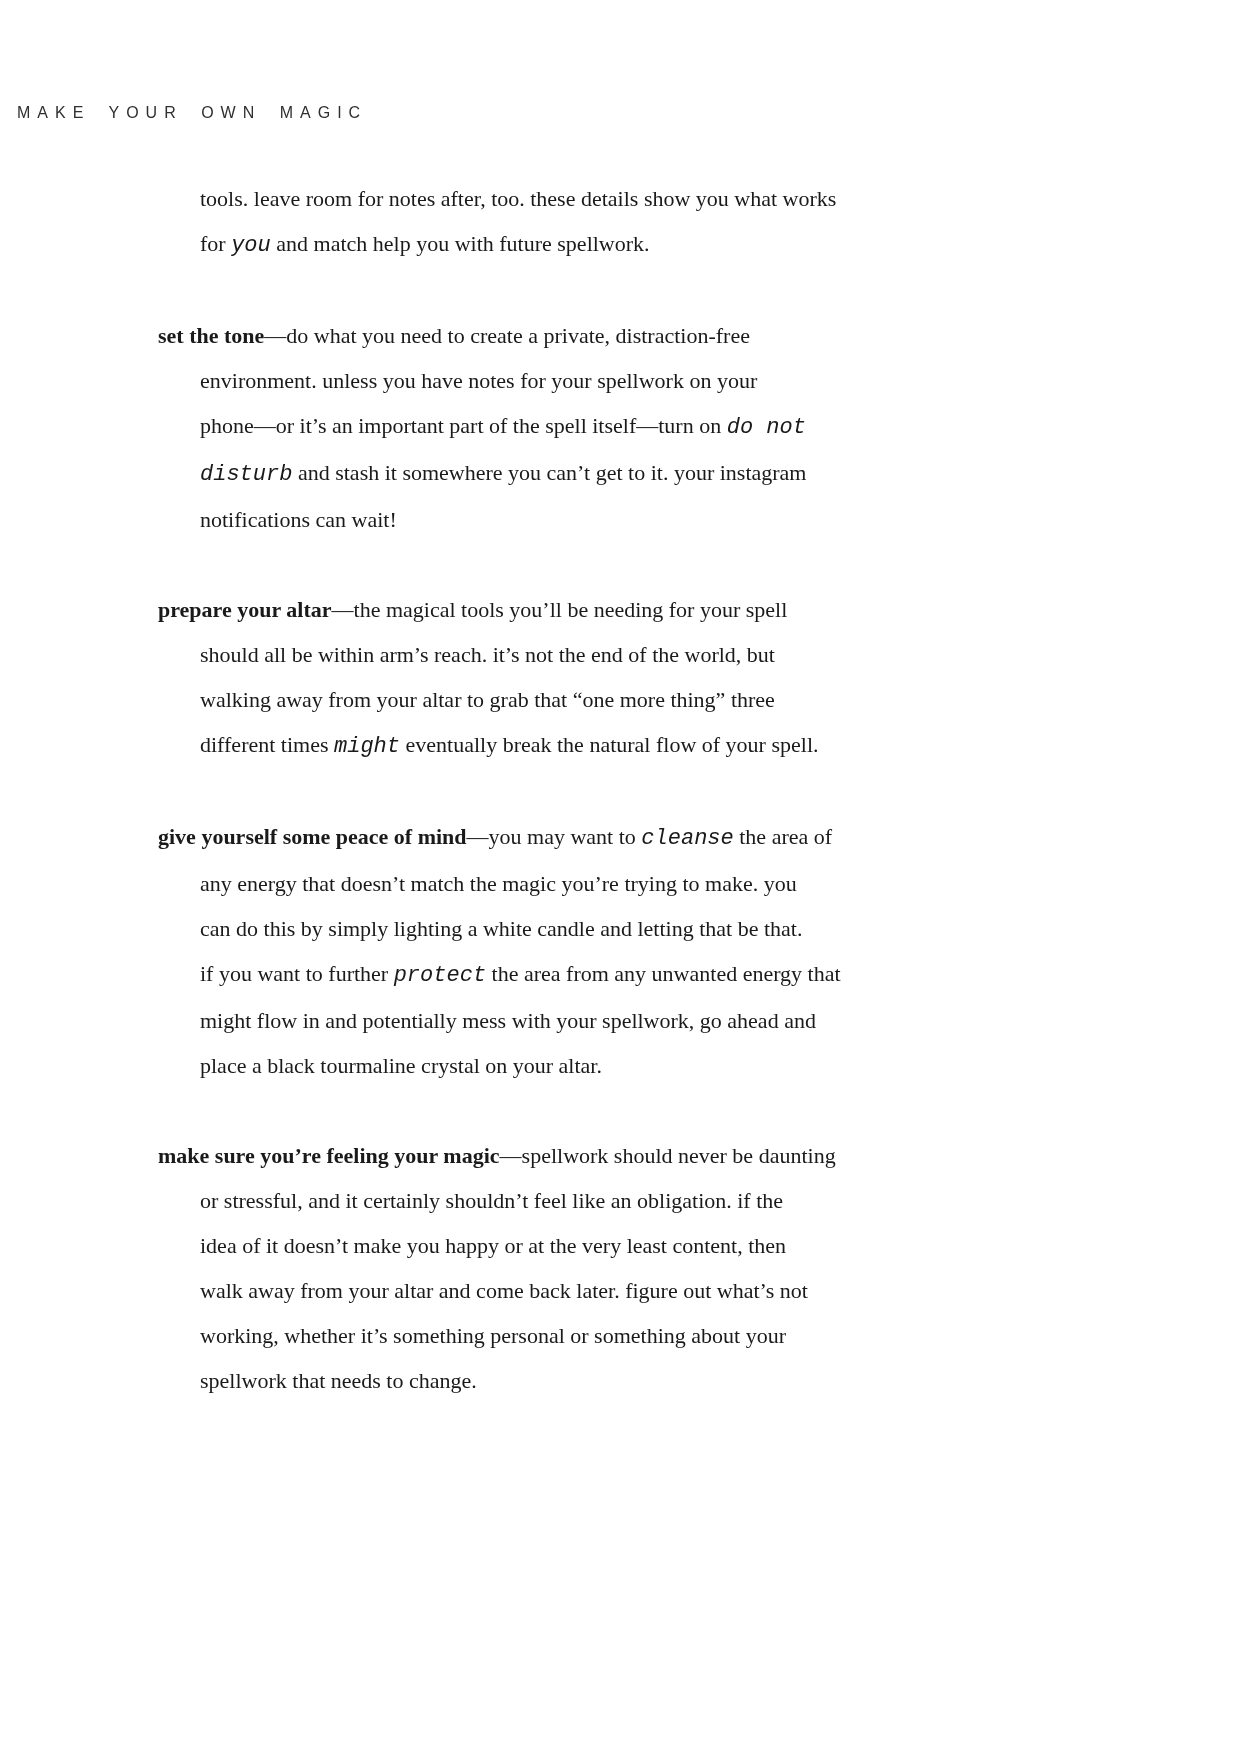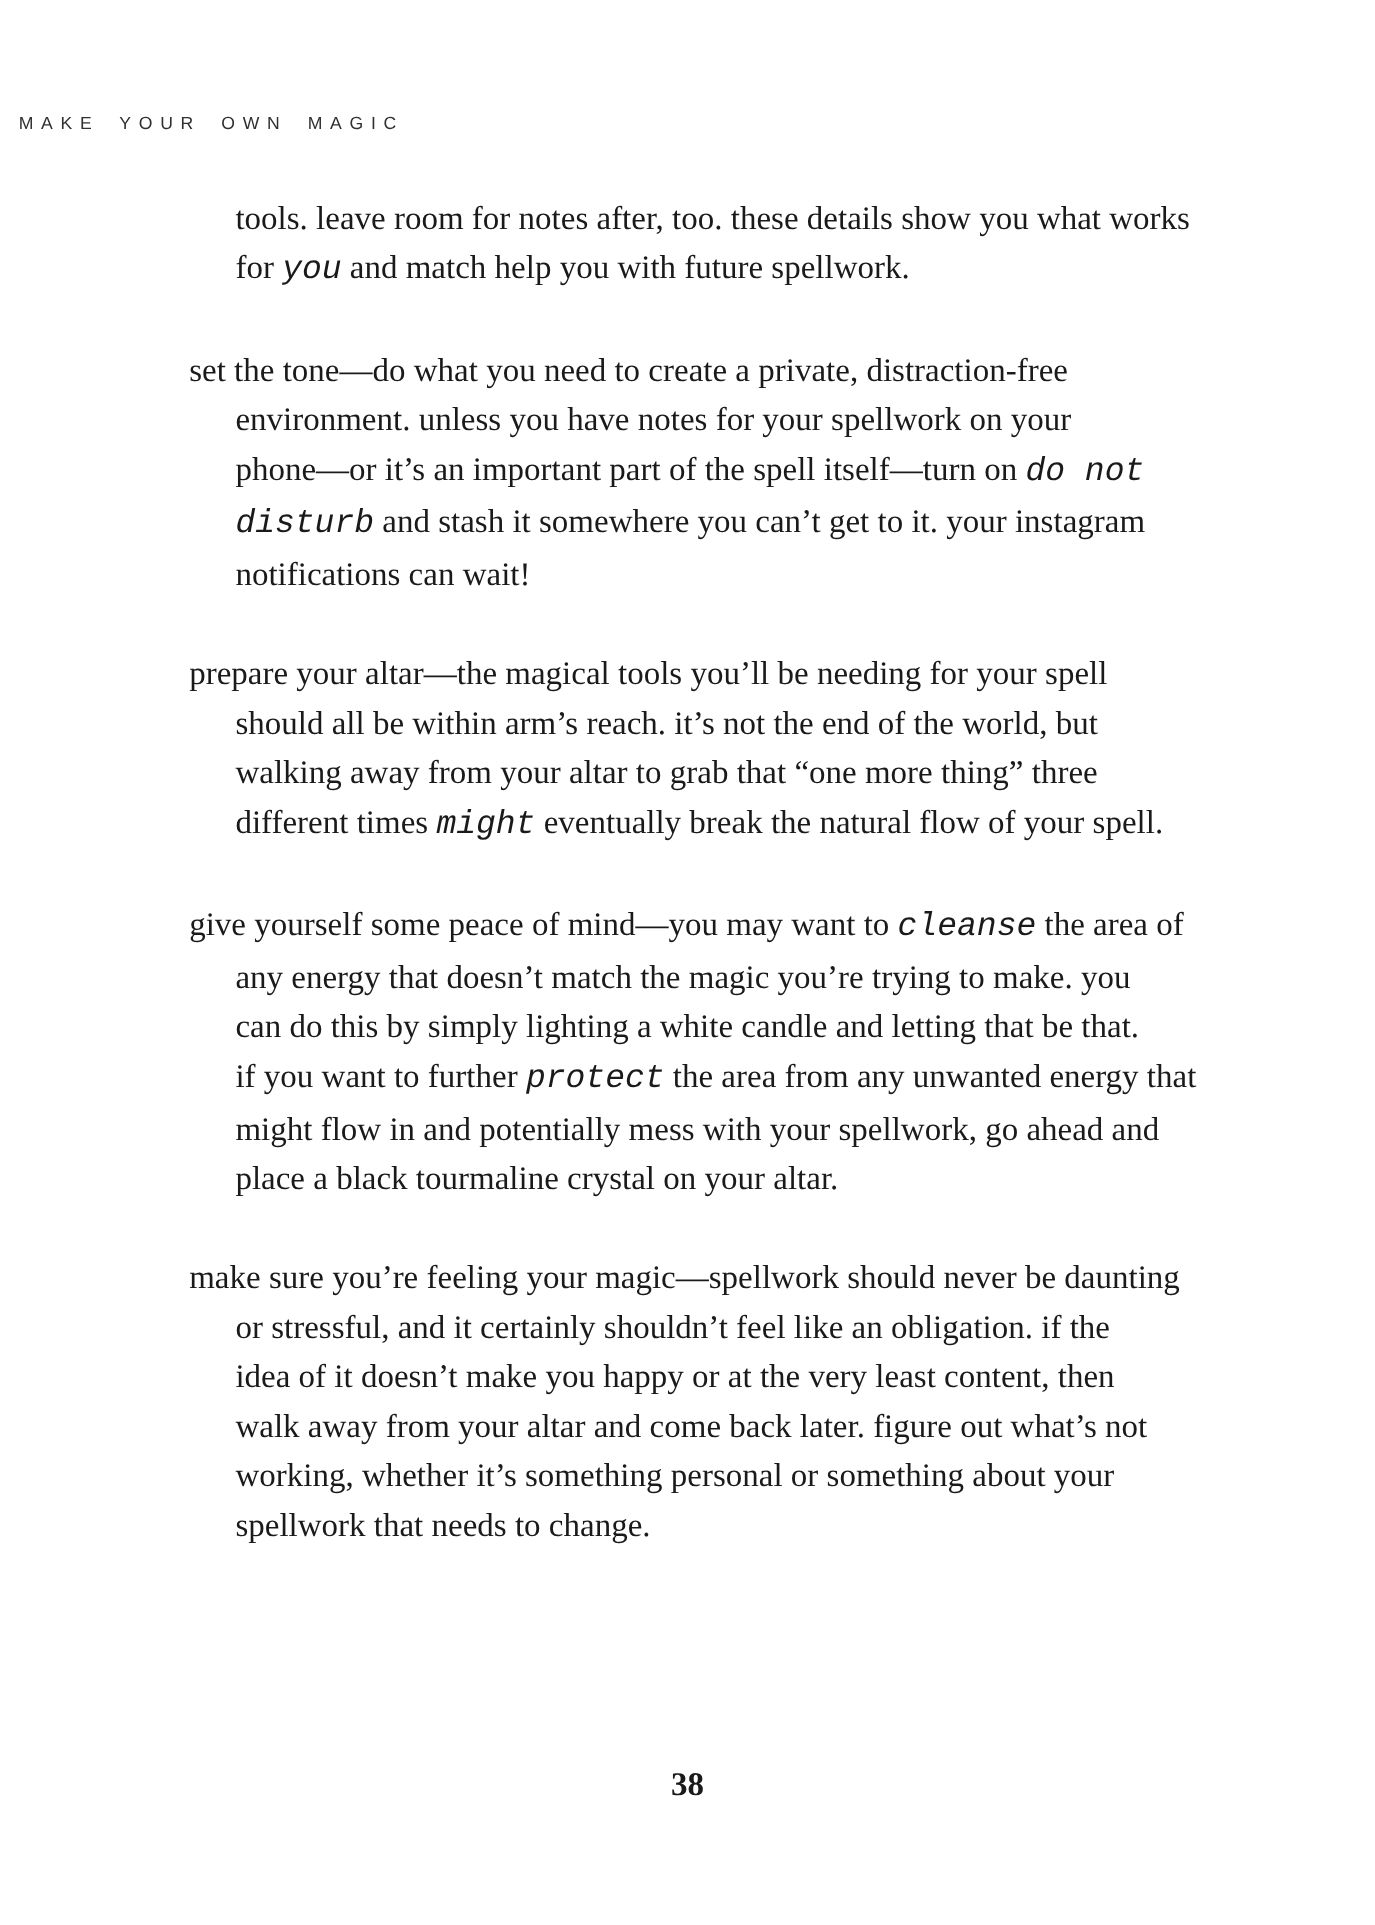--- a/index.html
+++ b/index.html
@@ -26,36 +26,36 @@
     font-size: 16px;
     font-weight: 400;
     letter-spacing: 7px;
     word-spacing: 7px;
     color: #2f2f2f;
     text-transform: uppercase;
   }
   .body-text {
     position: absolute;
     top: 176px;
-    left: 172px;
+    left: 158px;
     width: 1010px;
     color: #1a1a1a;
-    font-size: 30px;
+    font-size: 22px;
     line-height: 45px;
   }
   .para {
     margin: 0 0 45px 0;
     padding-left: 42px;
     text-indent: -42px;
     white-space: nowrap;
   }
   .para.continuation {
     text-indent: 0;
   }
-  .seg-bold { font-weight: normal; }
+  .seg-bold { font-weight: bold; }
   .seg-italic { font-style: italic; font-family: Liberation Mono, monospace; }
   .folio {
     position: absolute;
     top: 1606px;
     left: 0;
     width: 100%;
     text-align: center;
     font-size: 30px;
     font-weight: bold;
     color: #1a1a1a;
@@ -68,14 +68,13 @@
   <div class="running-head">MAKE YOUR OWN MAGIC</div>
 
   <div class="body-text">
       <p class="para continuation"><span class="seg-normal">tools. leave room for notes after, too. these details show you what works</span><br><span class="seg-normal">for </span><span class="seg-italic">you</span><span class="seg-normal"> and match help you with future spellwork.</span></p>
       <p class="para"><span class="seg-bold">set the tone</span><span class="seg-normal">—do what you need to create a private, distraction-free</span><br><span class="seg-normal">environment. unless you have notes for your spellwork on your</span><br><span class="seg-normal">phone—or it’s an important part of the spell itself—turn on </span><span class="seg-italic">do not</span><br><span class="seg-italic">disturb</span><span class="seg-normal"> and stash it somewhere you can’t get to it. your instagram</span><br><span class="seg-normal">notifications can wait!</span></p>
       <p class="para"><span class="seg-bold">prepare your altar</span><span class="seg-normal">—the magical tools you’ll be needing for your spell</span><br><span class="seg-normal">should all be within arm’s reach. it’s not the end of the world, but</span><br><span class="seg-normal">walking away from your altar to grab that “one more thing” three</span><br><span class="seg-normal">different times </span><span class="seg-italic">might</span><span class="seg-normal"> eventually break the natural flow of your spell.</span></p>
       <p class="para"><span class="seg-bold">give yourself some peace of mind</span><span class="seg-normal">—you may want to </span><span class="seg-italic">cleanse</span><span class="seg-normal"> the area of</span><br><span class="seg-normal">any energy that doesn’t match the magic you’re trying to make. you</span><br><span class="seg-normal">can do this by simply lighting a white candle and letting that be that.</span><br><span class="seg-normal">if you want to further </span><span class="seg-italic">protect</span><span class="seg-normal"> the area from any unwanted energy that</span><br><span class="seg-normal">might flow in and potentially mess with your spellwork, go ahead and</span><br><span class="seg-normal">place a black tourmaline crystal on your altar.</span></p>
       <p class="para"><span class="seg-bold">make sure you’re feeling your magic</span><span class="seg-normal">—spellwork should never be daunting</span><br><span class="seg-normal">or stressful, and it certainly shouldn’t feel like an obligation. if the</span><br><span class="seg-normal">idea of it doesn’t make you happy or at the very least content, then</span><br><span class="seg-normal">walk away from your altar and come back later. figure out what’s not</span><br><span class="seg-normal">working, whether it’s something personal or something about your</span><br><span class="seg-normal">spellwork that needs to change.</span></p>
     </div>
 
-  <div class="folio">38</div>
 </div>
 
 </body></html>

